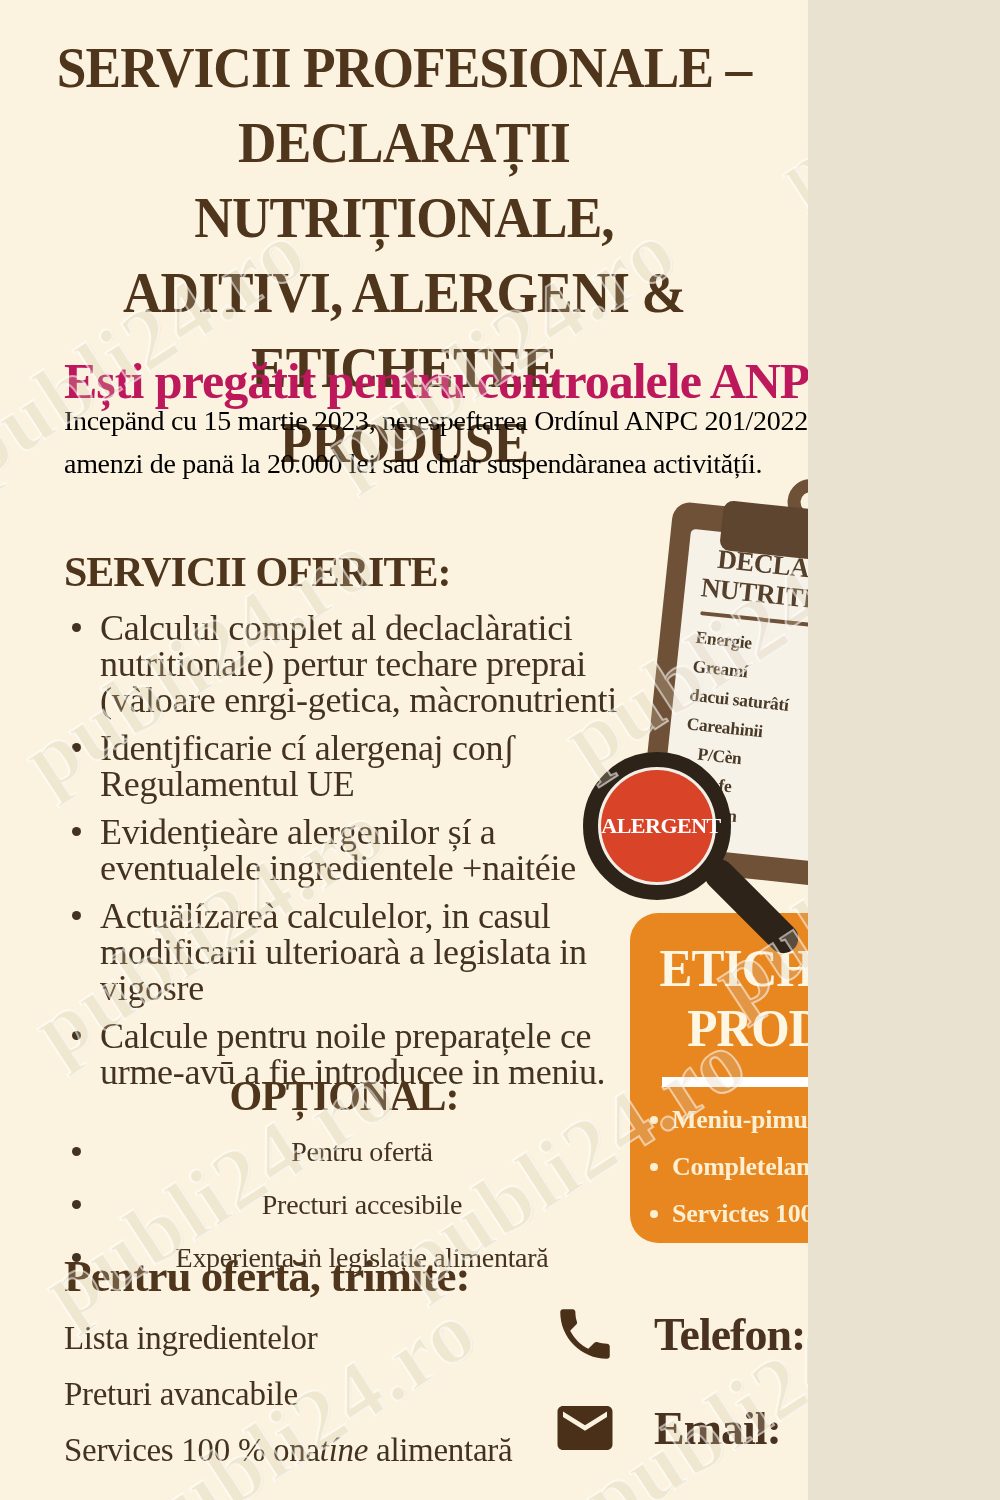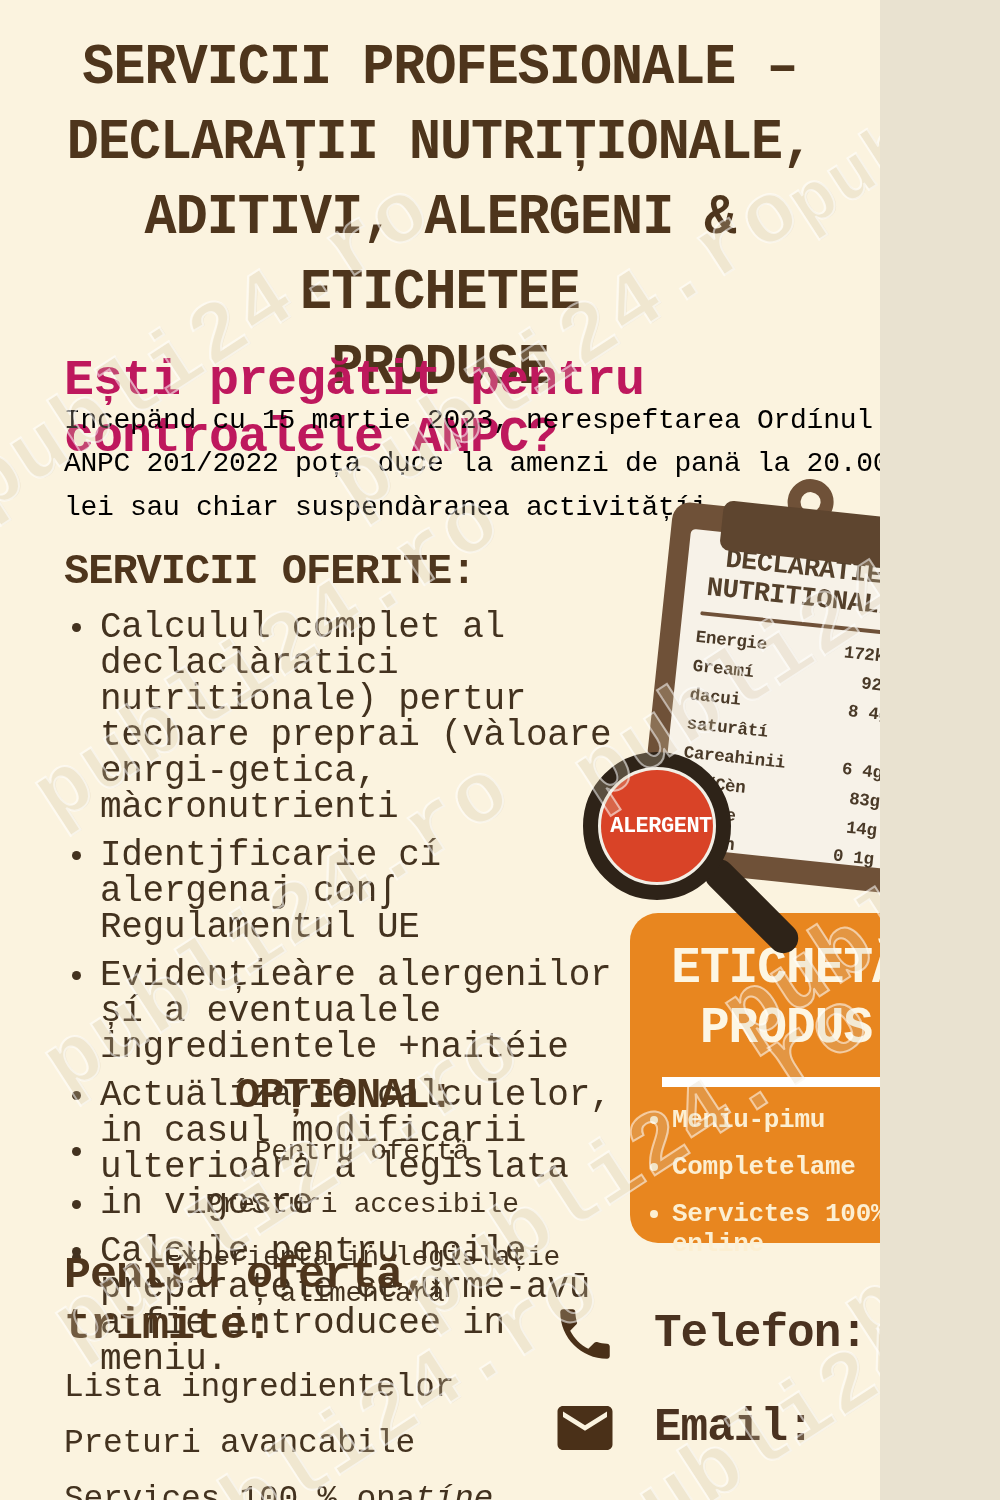--- a/index.html
+++ b/index.html
@@ -1,20 +1,20 @@
 <!DOCTYPE html>
 <html><head>
 <meta charset="utf-8">
 <style>
   * { margin:0; padding:0; box-sizing:border-box; }
   html,body { background:#e9e2d0; }
   .poster {
-    position:relative; width:880px; height:1500px; overflow:hidden;
+    position:relative; width:808px; height:1500px; overflow:hidden;
     background:#FBF3DF;
-    font-family:Liberation Mono, monospace;
+    font-family:Liberation Serif, serif;
     color:#49382A;
   }
   
   .main-title {
     position:absolute; top:30px; left:0; width:100%;
     text-align:center; font-size:58px; line-height:75px; font-weight:bold;
     color:#4E351C; letter-spacing:-1px;
     transform:scaleX(0.92); transform-origin:top center;
   }
   .main-title span { display:block; }

